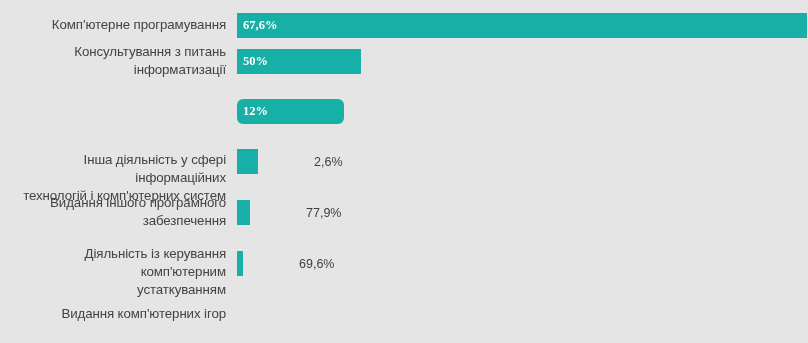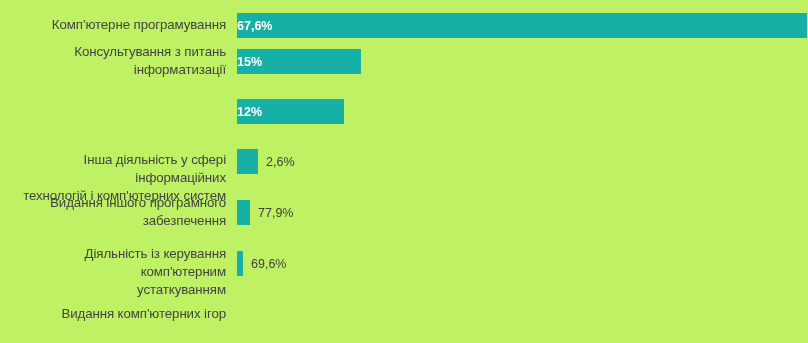--- a/index.html
+++ b/index.html
@@ -7,21 +7,21 @@
     padding: 0;
     background: #ffffff;
   }
   body {
     font-family: "Liberation Sans", sans-serif;
   }
   #chart-root {
     position: relative;
     width: 808px;
     height: 343px;
-    background: #bef264;
+    background: #e5e5e5;
     overflow: hidden;
   }
   .plot-area {
     position: absolute;
     left: 0;
     top: 0;
     width: 808px;
     height: 343px;
   }
   .bar-row {
@@ -60,27 +60,30 @@
     height: 25px;
     background: #17b0a7;
     display: flex;
     align-items: center;
     box-sizing: border-box;
   }
   .bar-value-inside {
     color: #ffffff;
     font-size: 12.5px;
     font-weight: bold;
+    padding-left: 6px;
     white-space: nowrap;
+    font-family: Liberation Serif, serif;
   }
   .bar-value-outside {
     color: #3f3f3f;
     font-size: 12.5px;
     padding-left: 8px;
     white-space: nowrap;
+    margin-left: 48px;
   }
 </style>
 </head>
 <body>
 
 <div id="chart-root">
   <div class="plot-area">
 
     <div class="bar-row" style="top:0px;">
       <div class="cat-label" style="top:16px;">Комп'ютерне програмування</div>
@@ -89,28 +92,28 @@
           <span class="bar-value-inside">67,6%</span>
         </div>
       </div>
     </div>
 
     <div class="bar-row" style="top:36px;">
       <div class="cat-label two-line" style="top:7px;">Консультування з питань
 інформатизації</div>
       <div class="bar-wrap">
         <div class="bar" style="width:124px;">
-          <span class="bar-value-inside">15%</span>
+          <span class="bar-value-inside">50%</span>
         </div>
       </div>
     </div>
 
     <div class="bar-row" style="top:86px;">
       <div class="bar-wrap">
-        <div class="bar" style="width:107px;">
+        <div class="bar" style="width:107px;border-radius:6px;">
           <span class="bar-value-inside">12%</span>
         </div>
       </div>
     </div>
 
     <div class="bar-row" style="top:136px;">
       <div class="cat-label two-line" style="top:15px;">Інша діяльність у сфері інформаційних
 технологій і комп'ютерних систем</div>
       <div class="bar-wrap">
         <div class="bar" style="width:21px;"></div>

